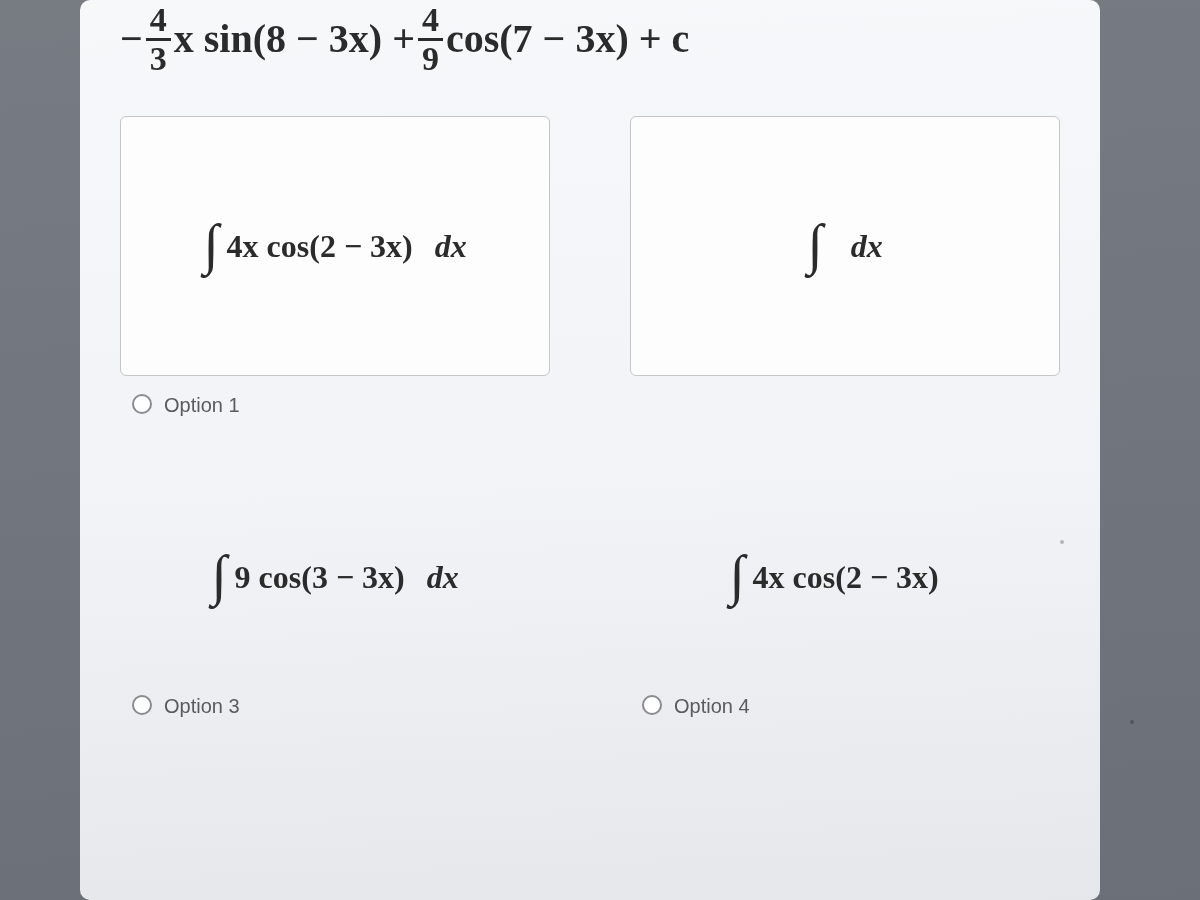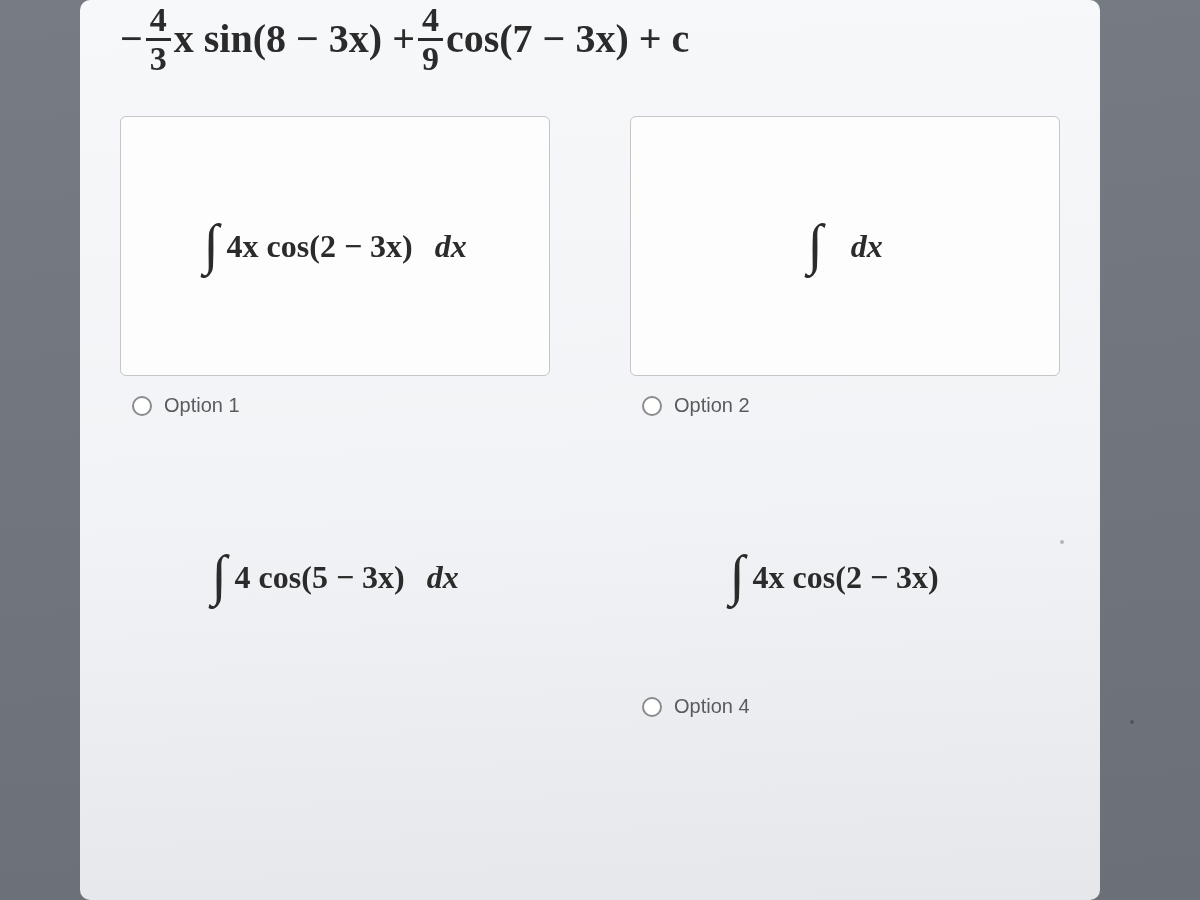--- a/index.html
+++ b/index.html
@@ -95,21 +95,20 @@
   .int {
     font-size: 56px;
     font-weight: normal;
     margin-right: 6px;
     transform: translateY(-2px);
   }
 
   .option-row {
     margin-top: 18px;
     display: flex;
-    align-items: center;
     gap: 12px;
     font-family: Arial, Helvetica, sans-serif;
     font-size: 20px;
     color: #5a5b5e;
     padding-left: 12px;
   }
   .radio {
     width: 20px;
     height: 20px;
     border: 2px solid #8a8b8e;
@@ -166,34 +165,34 @@
       </label>
     </div>
 
     <div class="card">
       <div class="card-box">
         <div class="formula">
           <span class="int">∫</span>
           <span class="dx">dx</span>
         </div>
       </div>
+    </div>
+
+    <div class="card bottom">
+      <div class="card-box">
+        <div class="formula">
+          <span class="int">∫</span>
+          <span>9 cos(3 − 3x)</span>
+          <span class="dx">dx</span>
+        </div>
+      </div>
       <label class="option-row">
         <span class="radio"></span>
-        <span>Option 2</span>
+        <span>Option 3</span>
       </label>
-    </div>
-
-    <div class="card bottom">
-      <div class="card-box">
-        <div class="formula">
-          <span class="int">∫</span>
-          <span>4 cos(5 − 3x)</span>
-          <span class="dx">dx</span>
-        </div>
-      </div>
     </div>
 
     <div class="card bottom">
       <div class="card-box">
         <div class="formula">
           <span class="int">∫</span>
           <span>4x cos(2 − 3x)</span>
           <span class="dx"></span>
         </div>
       </div>

